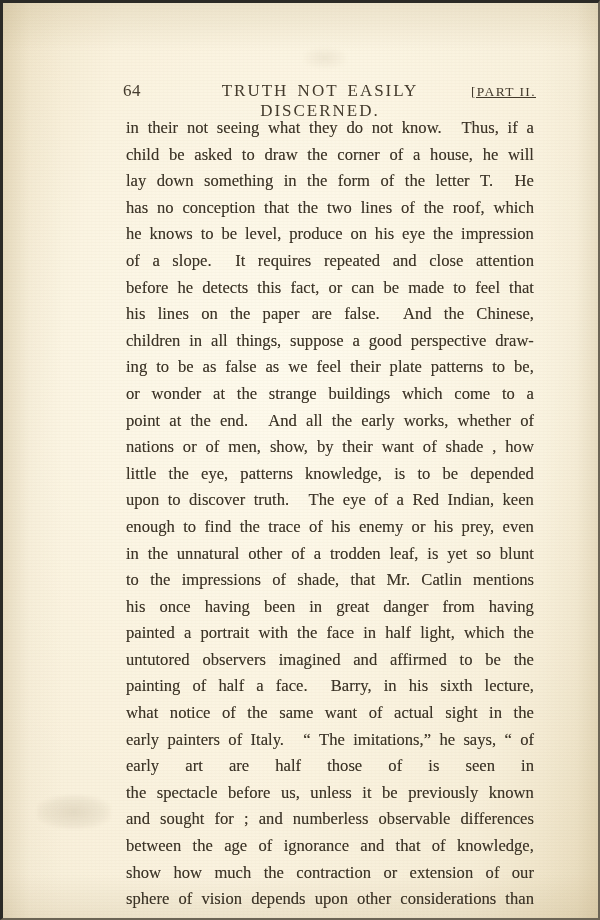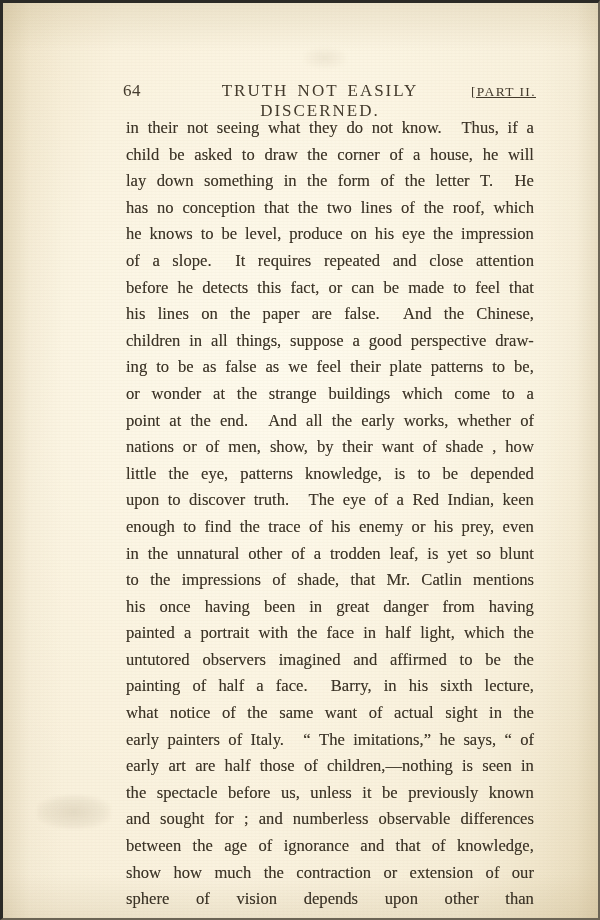--- a/index.html
+++ b/index.html
@@ -471,21 +471,20 @@
           <span>“</span>
           <span>of</span>
         </div>
         <div class="text-line">
           <span>early</span>
           <span>art</span>
           <span>are</span>
           <span>half</span>
           <span>those</span>
           <span>of</span>
-          <span>children,—nothing</span>
           <span>is</span>
           <span>seen</span>
           <span>in</span>
         </div>
         <div class="text-line">
           <span>the</span>
           <span>spectacle</span>
           <span>before</span>
           <span>us,</span>
           <span>unless</span>
@@ -526,20 +525,21 @@
           <span>of</span>
           <span>our</span>
         </div>
         <div class="text-line">
           <span>sphere</span>
           <span>of</span>
           <span>vision</span>
           <span>depends</span>
           <span>upon</span>
           <span>other</span>
+          <span>considerations</span>
           <span>than</span>
         </div>
         <div class="text-line">
           <span>the</span>
           <span>mere</span>
           <span>returns</span>
           <span>of</span>
           <span>our</span>
           <span>natural</span>
           <span>optics.</span>

